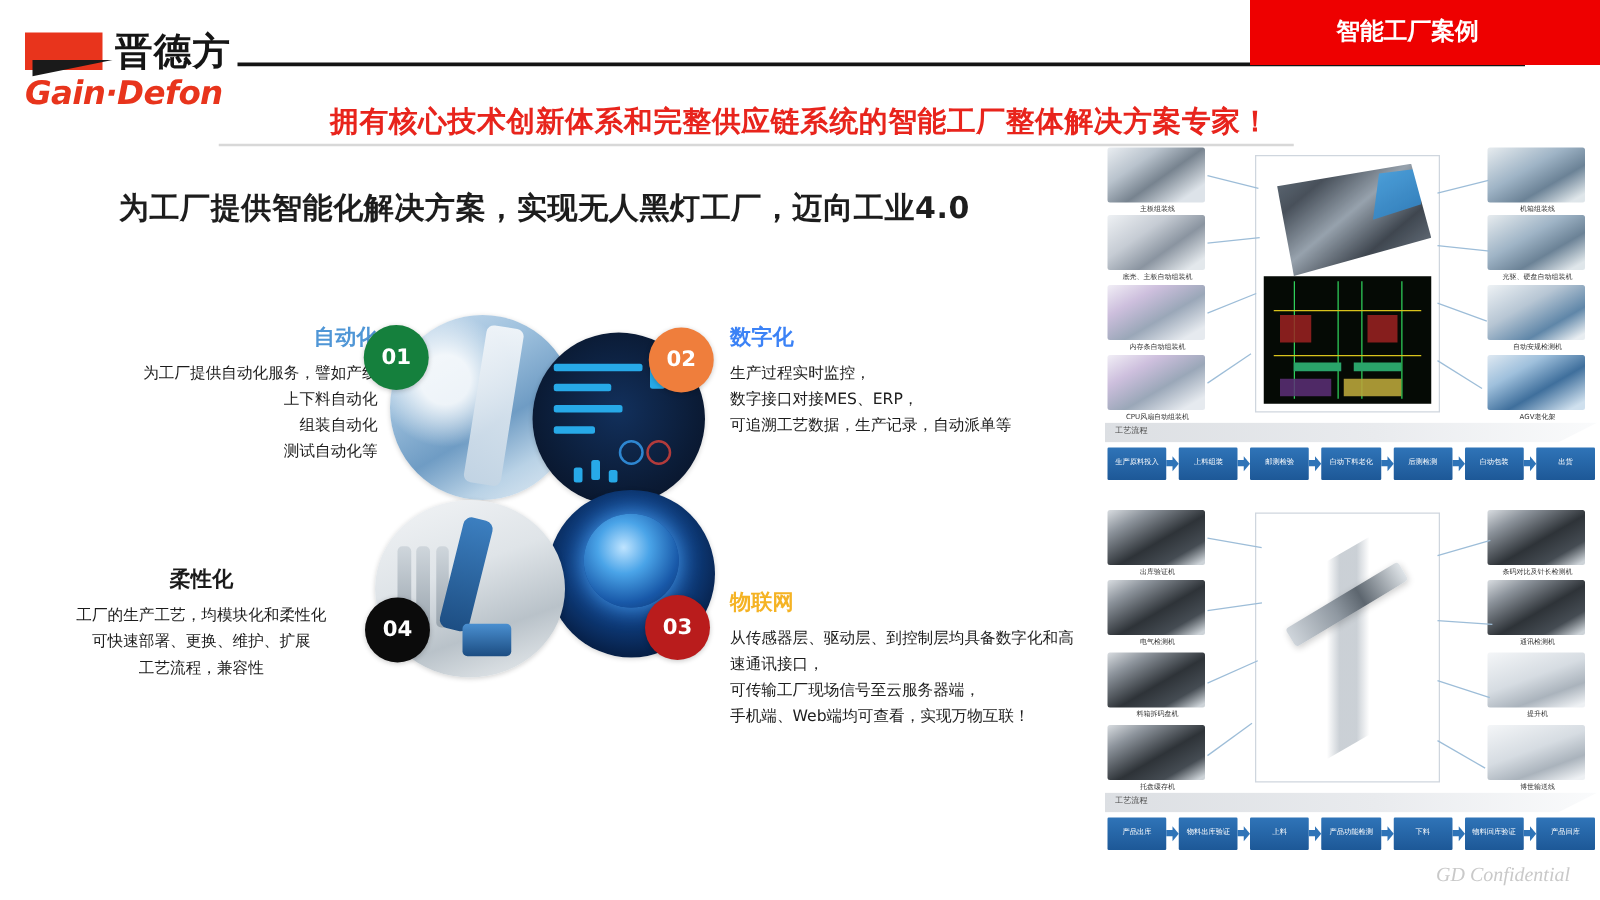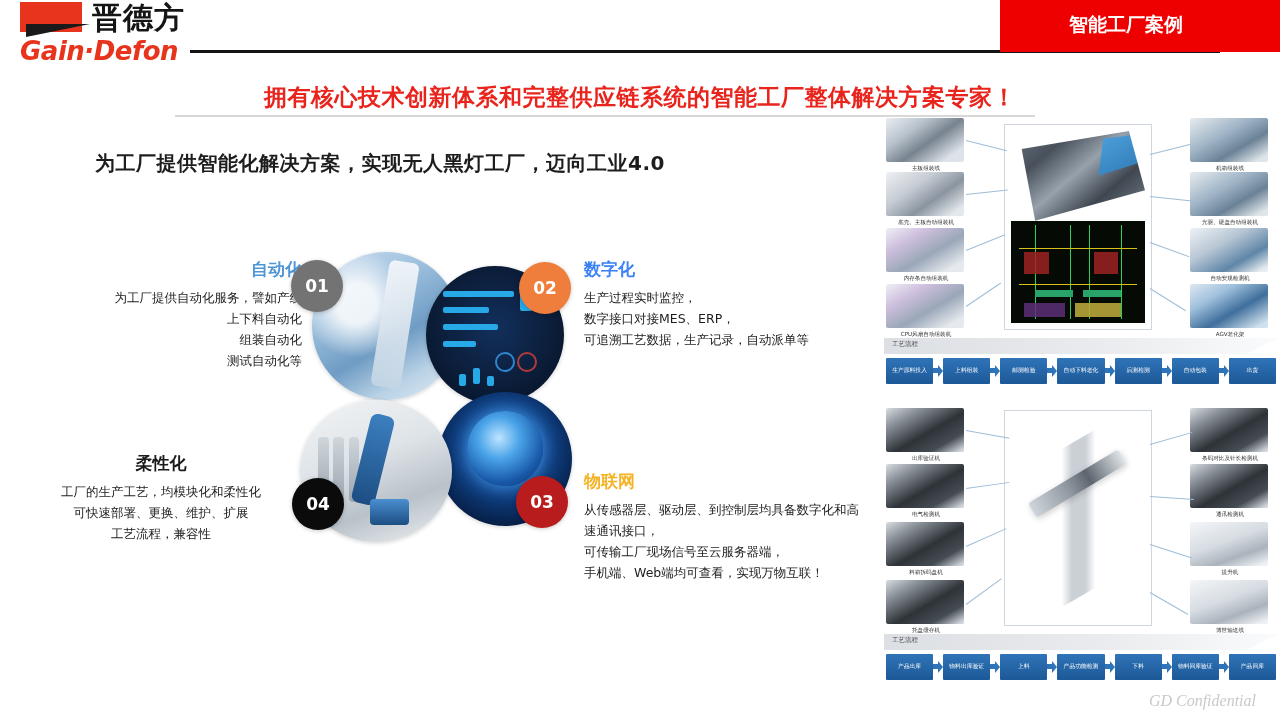--- a/index.html
+++ b/index.html
@@ -5,42 +5,42 @@
   html,body{margin:0;padding:0;}
   body{
     width:1280px;height:720px;overflow:hidden;
     background:#ffffff;
     font-family:"Liberation Sans","DejaVu Sans",sans-serif;
     position:relative;
   }
   .slide{position:absolute;inset:0;background:#fff;}
 
   
-  .logo-box{position:absolute;left:20px;top:0;width:170px;height:66px;text-align:right;}
+  .logo-box{position:absolute;left:20px;top:24px;width:170px;height:66px;text-align:right;}
   .logo-mark{position:absolute;left:0;top:2px;width:70px;height:42px;}
   .logo-mark .sq{position:absolute;left:0;top:0;width:62px;height:30px;background:#e8341c;}
   .logo-mark .wedge{position:absolute;left:6px;top:22px;width:0;height:0;
       border-left:64px solid #1a1a1a;border-bottom:13px solid transparent;border-top:0 solid transparent;}
   .logo-cn{position:absolute;left:72px;top:0px;font-size:30px;font-weight:bold;color:#151515;
       letter-spacing:1px;line-height:36px;font-family:"DejaVu Sans",sans-serif;}
   .logo-en{position:absolute;left:0px;top:36px;font-size:26px;font-weight:bold;color:#e8341c;
       letter-spacing:-0.5px;font-family:"DejaVu Sans",sans-serif;font-style:italic;}
 
   .header-rule{position:absolute;left:190px;top:50px;width:1030px;height:3px;background:#141414;}
 
   .corner-badge{position:absolute;right:0;top:0;width:280px;height:52px;background:#ee0000;}
   .corner-badge span{position:absolute;left:0;right:28px;top:12px;text-align:center;
       color:#fff;font-size:19px;font-weight:bold;font-family:Liberation Serif, serif;}
 
   .main-title{position:absolute;left:0;right:0;top:82px;text-align:center;
       font-size:23px;font-weight:bold;color:#e8241c;font-family:"DejaVu Sans",sans-serif;
       letter-spacing:0.5px;}
   .title-rule{position:absolute;left:175px;top:115px;width:860px;height:2px;background:#d8d8d8;}
 
-  .sub-title{position:absolute;left:95px;top:150px;font-size:20px;font-weight:bold;
+  .sub-title{position:absolute;left:95px;top:150px;font-size:24px;font-weight:bold;
       color:#1d1d1d;font-family:"DejaVu Sans",sans-serif;letter-spacing:0.5px;text-align:center;}
 
   
   .q{position:absolute;font-family:"DejaVu Sans",sans-serif;}
   .q .hd{font-size:17px;font-weight:bold;margin-bottom:6px;}
   .q .ln{font-size:12.5px;color:#1c1c1c;line-height:21px;white-space:nowrap;}
 
   #q-auto{left:30px;top:258px;width:272px;text-align:right;}
   #q-auto .hd{color:#4f96d6;}
   #q-digi{left:584px;top:258px;width:310px;text-align:left;}
@@ -73,21 +73,21 @@
   #c04 .arm{position:absolute;left:40%;top:10%;width:16%;height:64%;
      background:linear-gradient(180deg,#3c7fc0,#1d4e83);border-radius:7px;transform:rotate(14deg);}
   #c04 .base{position:absolute;left:46%;top:70%;width:26%;height:18%;
      background:linear-gradient(180deg,#4a8fd0,#1c4d82);border-radius:4px;}
   #c04 .prong{position:absolute;top:26%;width:7%;height:46%;background:linear-gradient(180deg,#cfd6dc,#9aa5ae);
      border-radius:4px;}
 
   .num{position:absolute;border-radius:50%;display:flex;align-items:center;justify-content:center;
      color:#fff;font-weight:bold;font-size:17px;font-family:"DejaVu Sans",sans-serif;
      box-shadow:0 1px 4px rgba(0,0,0,.22);}
-  #n01{left:-1px;top:8px;width:52px;height:52px;background:#737373;}
+  #n01{left:-1px;top:8px;width:52px;height:52px;background:#15803d;}
   #n02{left:227px;top:10px;width:52px;height:52px;background:#ef7e3c;}
   #n03{left:224px;top:224px;width:52px;height:52px;background:#b91c1c;}
   #n04{left:0px;top:226px;width:52px;height:52px;background:#0b0b0b;}
 
   
   .diagram{position:absolute;}
   #diagram-top{left:884px;top:118px;width:394px;height:272px;}
   #diagram-bot{left:884px;top:404px;width:394px;height:282px;}
 
   .canvas{position:absolute;left:120px;top:6px;width:146px;bottom:60px;border:1px solid #cfd6de;background:#fff;}

